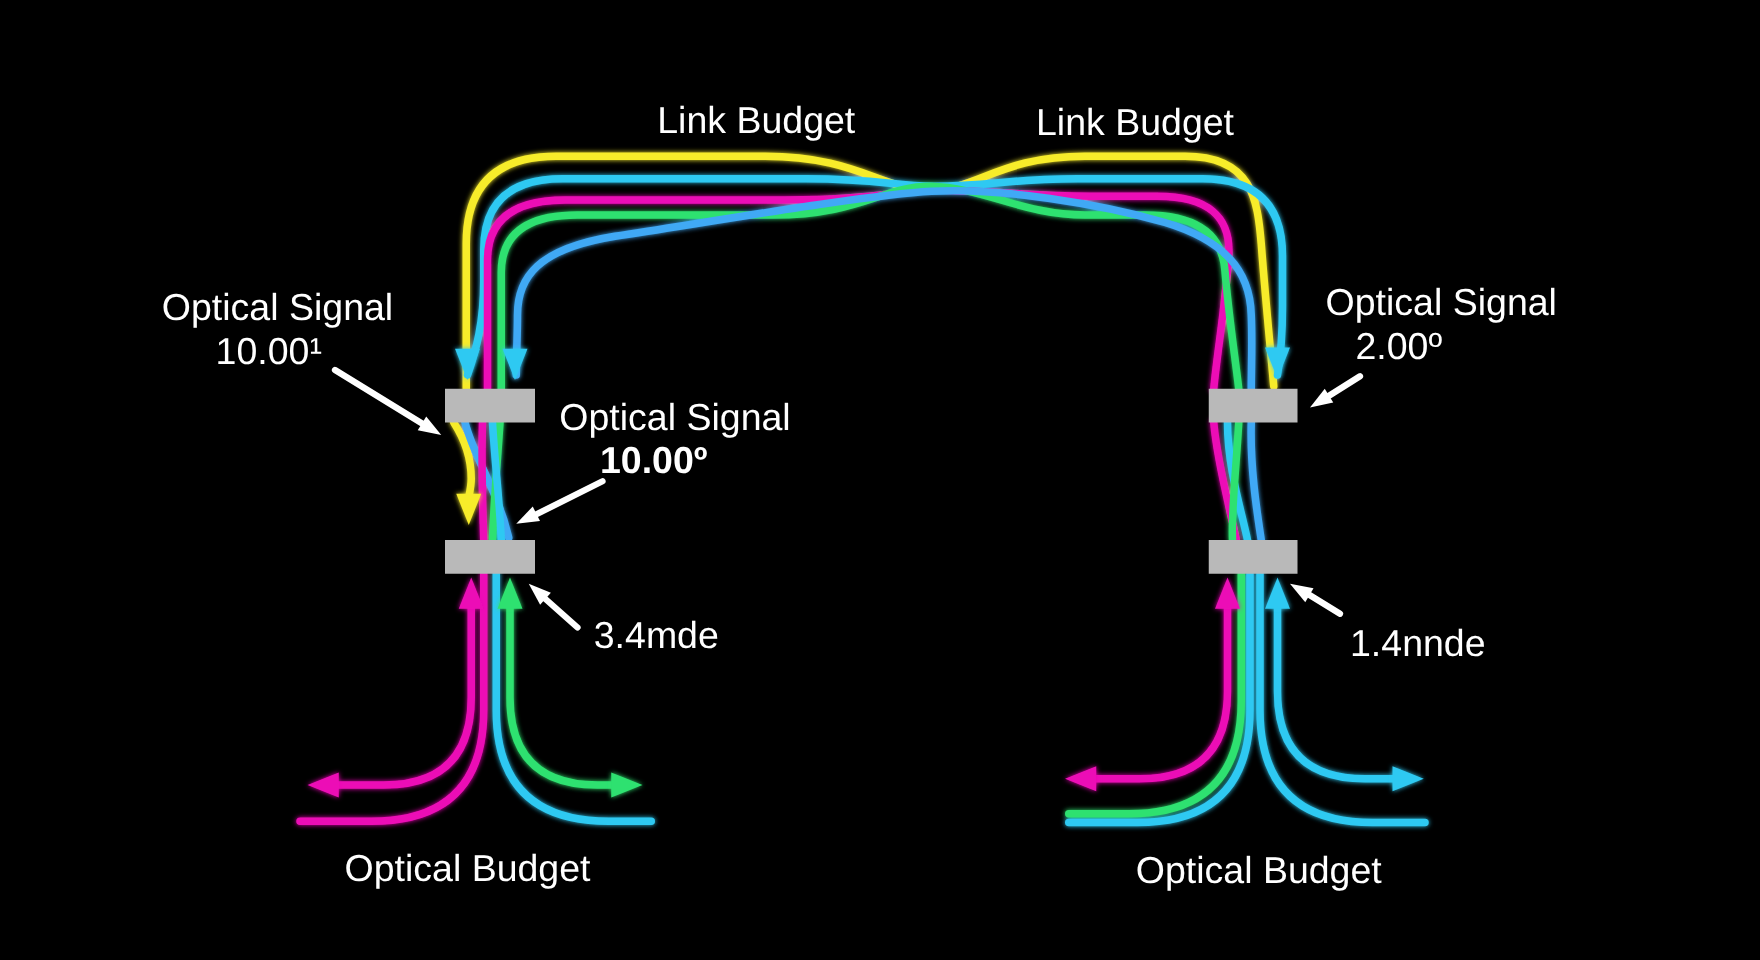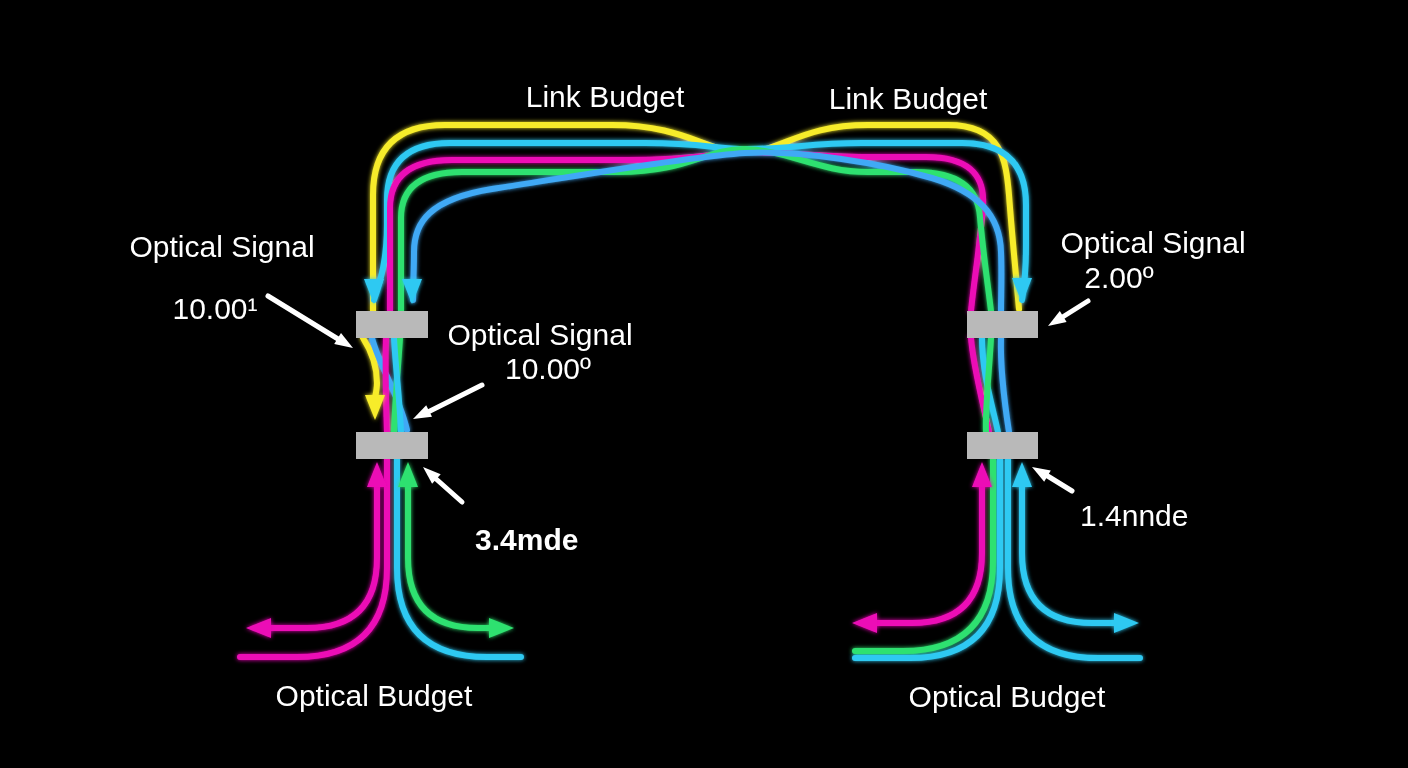--- a/index.html
+++ b/index.html
@@ -105,29 +105,29 @@
       <polygon points="1048,326 1059.8,311 1066.6,322" fill="#FFFFFF"></polygon>
       <polygon points="1032,467 1050.8,470.5 1044.2,481.7" fill="#FFFFFF"></polygon>
     </g>
   </svg>
 
   <div class="lbl" style="left:605px;top:80px;">Link Budget</div>
 
   <div class="lbl" style="left:908px;top:82px;">Link Budget</div>
 
   <div class="lbl" style="left:222px;top:230px;">Optical Signal</div>
-  <div class="lbl" style="left:215px;top:265px;margin-top:27px;">10.00¹</div>
+  <div class="lbl" style="left:215px;top:265px;">10.00¹</div>
 
   <div class="lbl" style="left:540px;top:318px;">Optical Signal</div>
-  <div class="lbl" style="left:548px;top:352px;">10.00º</div>
+  <div class="lbl" style="left:523px;top:352px;font-weight:bold;">10.00º</div>
 
   <div class="lbl" style="left:1153px;top:226px;">Optical Signal</div>
   <div class="lbl" style="left:1119px;top:261px;text-align:center;">2.00º</div>
 
-  <div class="lbl lbl-left-anchor" style="left:475px;top:523px;font-weight:bold;">3.4mde</div>
+  <div class="lbl lbl-left-anchor" style="left:475px;top:492px;">3.4mde</div>
 
   <div class="lbl lbl-left-anchor" style="left:1080px;top:499px;">1.4nnde</div>
 
   <div class="lbl" style="left:374px;top:679px;">Optical Budget</div>
 
   <div class="lbl" style="left:1007px;top:680px;">Optical Budget</div>
 
 </div>
 
 </body></html>

